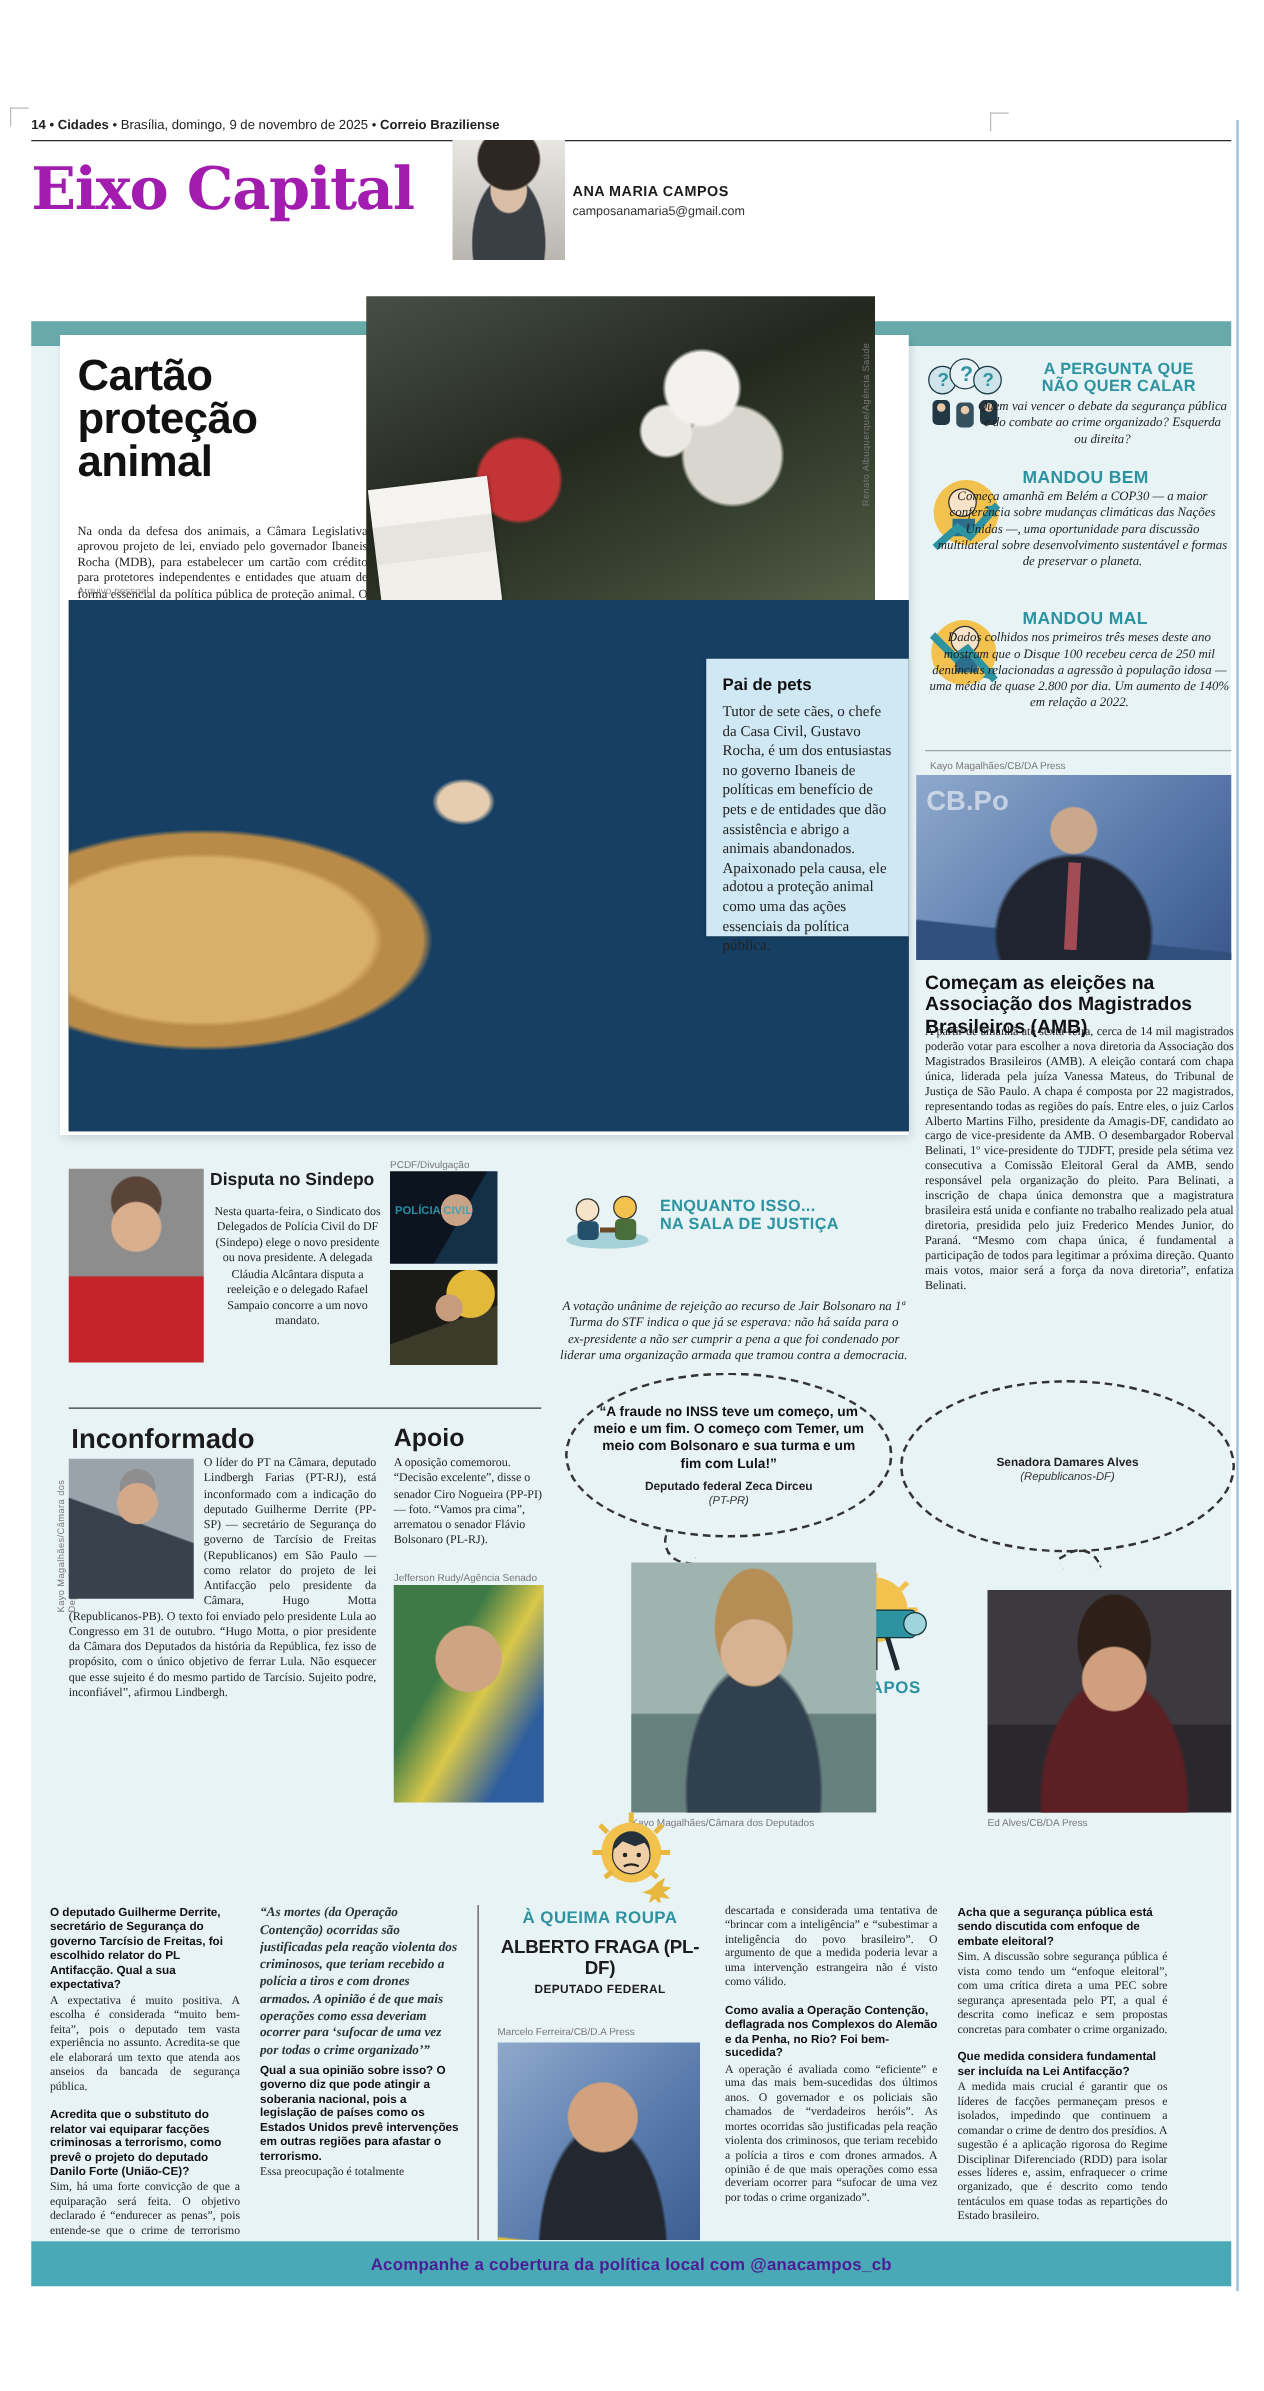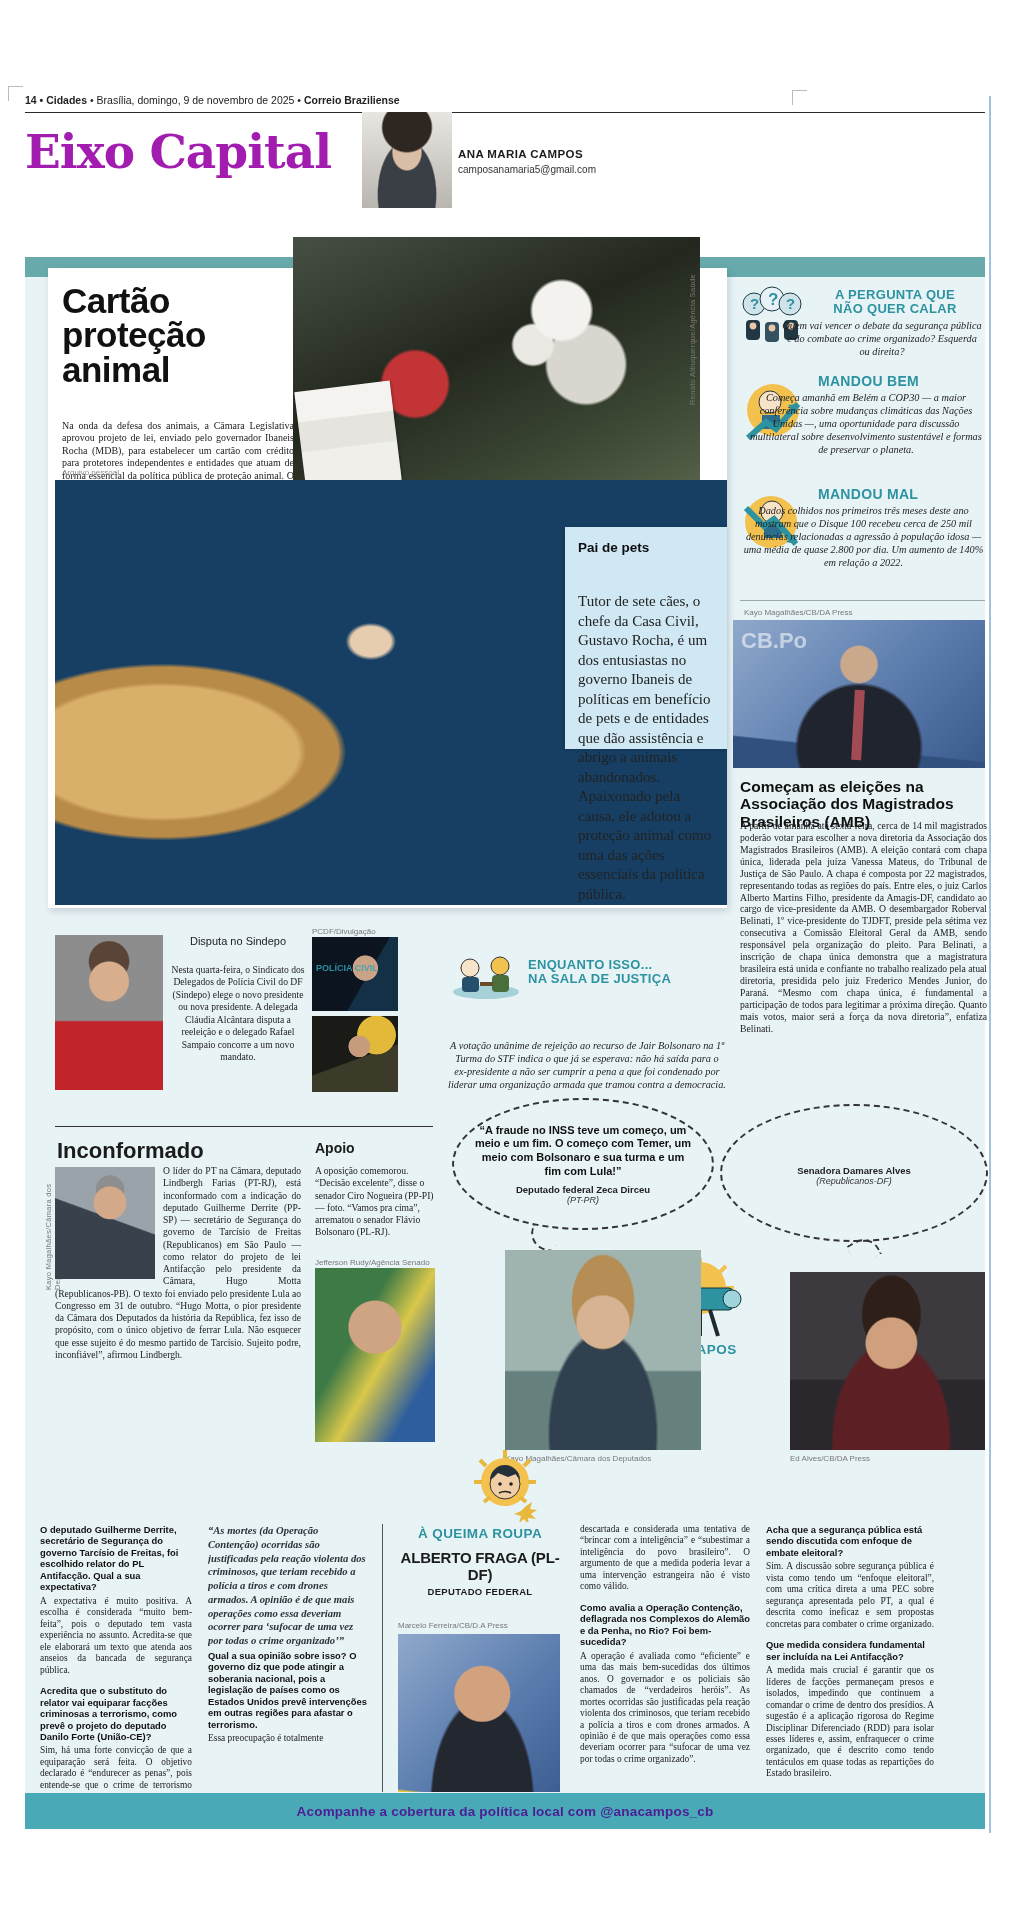--- a/index.html
+++ b/index.html
@@ -50,21 +50,21 @@
         radial-gradient(ellipse at 16% 64%, #d9b069 0 17%, #b98b49 18% 22%, transparent 23%),
         radial-gradient(ellipse at 47% 38%, #e7cdb0 0 4%, transparent 5%),
         linear-gradient(180deg,#163f63 0, #163f63 0),
         radial-gradient(ellipse at 47% 52%, #2e3a4a 0 10%, transparent 11%),
         radial-gradient(ellipse at 72% 74%, #ece4d4 0 9%, transparent 10%),
         radial-gradient(ellipse at 84% 70%, #d9c9a9 0 8%, transparent 9%),
         linear-gradient(180deg,#8a6a48 0%,#6d4a2e 28%,#8a5f38 52%,#5d452c 76%,#3a2f20 100%);}
   #pets-box{position:absolute;left:565px;top:527px;width:162px;height:222px;background:#cfe8f3;
       box-shadow:-1px 1px 4px rgba(0,0,0,.15);}
   #pets-title{position:absolute;left:578px;top:540px;font-size:13.5px;font-weight:bold;color:#101010;}
-  #pets-body{position:absolute;left:578px;top:592px;width:138px;font-size:15px;line-height:1.3;color:#222;}
+  #pets-body{position:absolute;left:578px;top:562px;width:138px;font-size:12px;line-height:1.3;color:#222;}
   
   .teal-head{color:#2d93a0;font-weight:bold;font-size:13px;letter-spacing:.3px;line-height:1.08;}
   .italic-note{font-family:"Liberation Serif",serif;font-style:italic;font-size:10.3px;line-height:1.26;color:#1e1e1e;}
   #pergunta-icon{position:absolute;left:740px;top:286px;}
   #pergunta-head{position:absolute;left:810px;top:288px;text-align:center;width:170px;}
   #pergunta-body{position:absolute;left:782px;top:320px;width:200px;text-align:center;}
   #mbem-icon{position:absolute;left:740px;top:382px;}
   #mbem-head{position:absolute;left:818px;top:374px;}
   #mbem-body{position:absolute;left:747px;top:392px;width:238px;text-align:center;}
   #mmal-icon{position:absolute;left:738px;top:494px;}
@@ -82,21 +82,21 @@
   #amb-photo .wm{position:absolute;left:8px;top:8px;color:rgba(255,255,255,.55);font-weight:bold;font-size:22px;}
   #amb-photo .tie{position:absolute;left:120px;top:70px;width:10px;height:70px;background:#a24b55;transform:rotate(3deg);}
   #amb-title{position:absolute;left:740px;top:778px;width:248px;font-size:15.5px;font-weight:bold;line-height:1.12;color:#101010;}
   #amb-body{position:absolute;left:740px;top:820px;width:247px;font-size:9.7px;line-height:1.23;text-align:justify;color:#222;}
   
   #sindepo-photo-w{position:absolute;left:55px;top:935px;width:108px;height:155px;
       background:
         radial-gradient(circle at 50% 30%, #d8ae8d 0 16%, transparent 17%),
         radial-gradient(circle at 50% 17%, #5a4438 0 14%, transparent 15%),
         linear-gradient(180deg,#8d8d8d 0 55%,#c2242a 56% 100%);}
-  #sindepo-head{position:absolute;left:168px;top:936px;width:140px;font-size:11px;font-weight:normal;text-align:center;line-height:1.05;}
+  #sindepo-head{position:absolute;left:168px;top:936px;width:140px;font-size:14px;font-weight:bold;line-height:1.05;}
   #sindepo-body{position:absolute;left:168px;top:964px;width:140px;font-size:9.6px;line-height:1.3;text-align:center;color:#222;}
   #pcdf-credit{position:absolute;left:312px;top:927px;}
   #sindepo-photo-m1{position:absolute;left:312px;top:937px;width:86px;height:74px;
       background:
         radial-gradient(circle at 62% 42%, #caa386 0 18%, transparent 19%),
         linear-gradient(120deg,#0c1420 0 60%,#133046 61%);}
   #sindepo-photo-m1 span{position:absolute;left:4px;top:26px;color:#2fa3b8;font-weight:bold;font-size:9px;opacity:.85;}
   #sindepo-photo-m2{position:absolute;left:312px;top:1016px;width:86px;height:76px;
       background:
         radial-gradient(circle at 55% 40%, #c79c7c 0 16%, transparent 17%),
@@ -109,21 +109,21 @@
   
   #sec-rule{position:absolute;left:55px;top:1126px;width:378px;border-top:1px solid #333;}
   #inc-head{position:absolute;left:57px;top:1138px;font-size:22px;font-weight:bold;}
   #inc-vcredit{position:absolute;left:44px;top:1170px;height:120px;}
   #inc-wrap{position:absolute;left:55px;top:1165px;width:246px;font-size:9.6px;line-height:1.28;color:#222;text-align:justify;}
   #inc-photo{float:left;width:100px;height:112px;margin:2px 8px 2px 0;
       background:
         radial-gradient(circle at 55% 32%, #d3a98a 0 17%, transparent 18%),
         radial-gradient(circle at 55% 20%, #8e8e8e 0 13%, transparent 14%),
         linear-gradient(200deg,#9aa2aa 0 45%,#39414c 46%);}
-  #apoio-head{position:absolute;left:315px;top:1140px;font-size:14px;font-weight:bold;}
+  #apoio-head{position:absolute;left:315px;top:1140px;font-size:20px;font-weight:bold;}
   #apoio-body{position:absolute;left:315px;top:1165px;width:122px;font-size:9.6px;line-height:1.28;color:#222;}
   #apoio-credit{position:absolute;left:315px;top:1258px;}
   #apoio-photo{position:absolute;left:315px;top:1268px;width:120px;height:174px;
       background:
         radial-gradient(circle at 50% 34%, #cfa483 0 20%, transparent 21%),
         linear-gradient(120deg,#3d7a46 0 35%,#d9c84a 55%,#2f5e9e 80%);}
   
   .bubble{position:absolute;border:2px dashed #333;border-radius:50%;background:transparent;
      display:flex;flex-direction:column;justify-content:center;align-items:center;text-align:center;padding:14px 20px;box-sizing:border-box;}
   .bubble .q{font-weight:bold;font-size:11px;line-height:1.25;color:#111;}

